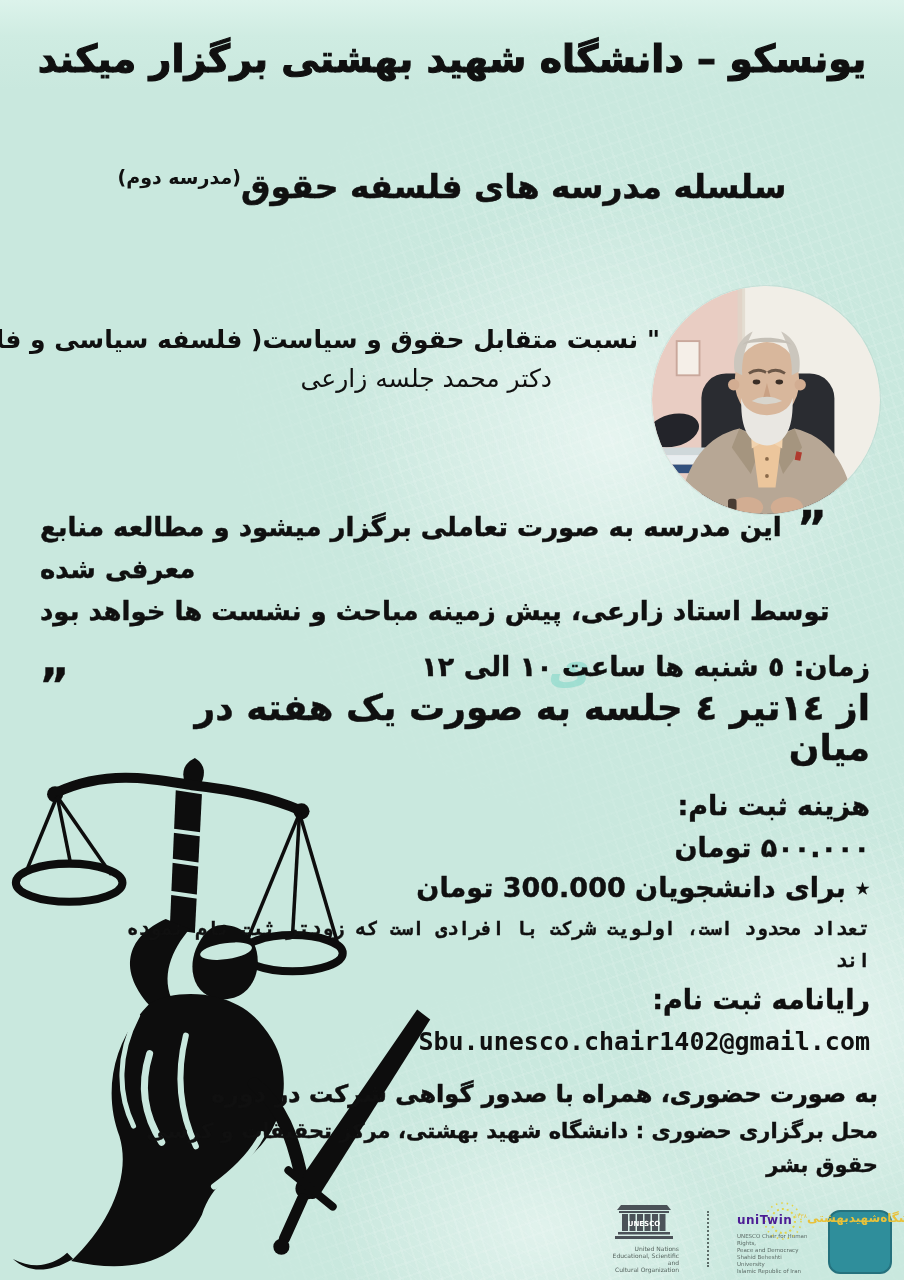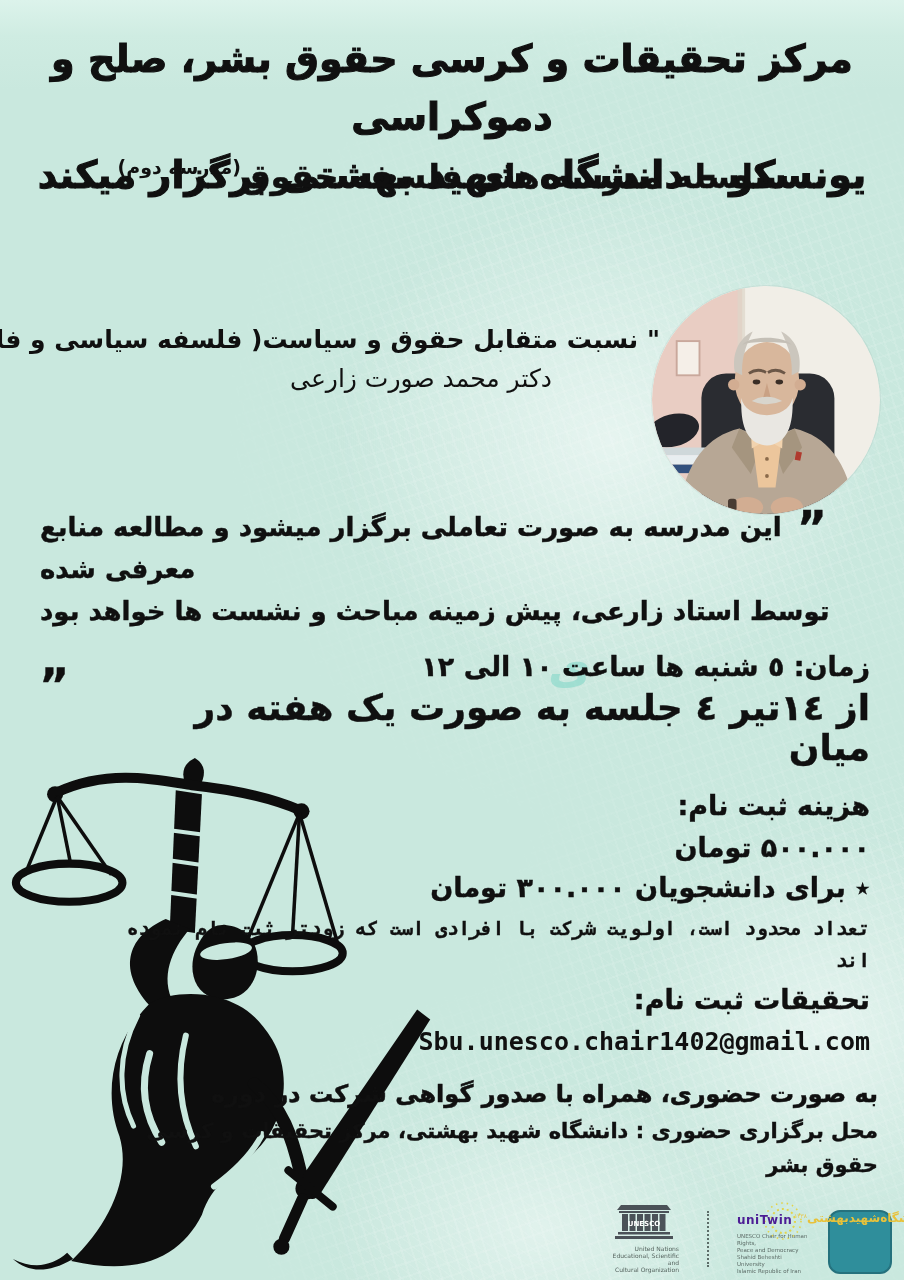--- a/index.html
+++ b/index.html
@@ -25,21 +25,21 @@
     mask-image:radial-gradient(420px 420px at 640px 420px,#000 55%,transparent 100%),
       radial-gradient(320px 320px at 800px 1000px,#000 55%,transparent 100%),
       radial-gradient(300px 220px at 540px 1200px,#000 55%,transparent 100%);
   }
   .watermark-glyph{position:absolute;left:548px;top:640px;font-size:46px;font-weight:bold;color:rgba(124,214,198,.55);z-index:2;}
 
   .layer{position:absolute;z-index:5;}
 
   .poster-title{top:30px;left:0;width:904px;text-align:center;font-weight:bold;
     font-size:38px;line-height:58px;-webkit-text-stroke:1.1px #101010;}
-  .series-line{top:156px;left:0;width:904px;text-align:center;font-weight:bold;font-size:33px;
+  .series-line{top:166px;left:0;width:904px;text-align:center;font-weight:bold;font-size:33px;
     -webkit-text-stroke:.5px #101010;}
   .series-note{font-size:19px;font-weight:bold;vertical-align:14px;-webkit-text-stroke:0;letter-spacing:0;}
 
   .speaker-block{top:320px;right:244px;left:10px;text-align:right;}
   .speaker-topic{font-size:25px;font-weight:bold;line-height:40px;white-space:nowrap;}
   .speaker-name{font-size:25px;line-height:38px;padding-left:0;padding-right:108px;}
   .speaker-affiliation{font-size:21px;line-height:30px;padding-right:108px;}
 
   .avatar-wrap{top:286px;left:652px;width:228px;height:228px;border-radius:50%;overflow:hidden;
     box-shadow:0 0 0 1px rgba(0,0,0,.05);}
@@ -87,30 +87,29 @@
 </head>
 <body>
 
 <div class="bg-blob blob1"></div>
 <div class="bg-blob blob2"></div>
 <div class="bg-blob blob3"></div>
 <div class="bg-texture"></div>
 <div class="watermark-glyph">ی</div>
 
 <div class="layer poster-title">
-  <div>مرکز تحقیقات و کرسی حقوق بشر، صلح و دموکراسی</div>
   <div>یونسکو – دانشگاه شهید بهشتی برگزار میکند</div>
 </div>
 <div class="layer series-line">
   <span>سلسله مدرسه های فلسفه حقوق</span><sup class="series-note">(مدرسه دوم)</sup>
 </div>
 
 <div class="layer speaker-block">
   <div class="speaker-topic">" نسبت متقابل حقوق و سیاست( فلسفه سیاسی و فلسفه حقوق) "</div>
-  <div class="speaker-name">دکتر محمد صورت زارعی</div>
+  <div class="speaker-name">دکتر محمد جلسه زارعی</div>
 </div>
 
 <div class="layer avatar-wrap">
   <svg viewBox="0 0 240 240">
     <defs>
         <clipPath id="cp">
           <circle cx="120" cy="120" r="120"></circle>
         </clipPath>
       </defs>
     <g clip-path="url(#cp)">
@@ -162,23 +161,23 @@
     <span>توسط استاد زارعی، پیش زمینه مباحث و نشست ها خواهد بود</span>
     <span class="qmark close">„</span>
   </div>
 </div>
 
 <div class="layer info-block">
   <div class="info-line time1">زمان: ٥ شنبه ها ساعت ۱۰ الی ۱۲</div>
   <div class="info-line time2">از ١٤تیر ٤ جلسه به صورت یک هفته در میان</div>
   <div class="info-line fees-label">هزینه ثبت نام:</div>
   <div class="info-line fee1">۵۰۰.۰۰۰ تومان</div>
-  <div class="info-line fee2">٭ برای دانشجویان ۳۰۰.۰۰۰ تومان</div>
+  <div class="info-line fee2">٭ برای دانشجویان 300.000 تومان</div>
   <div class="info-line reg-note">تعداد محدود است، اولویت شرکت با افرادی است که زودتر ثبت نام نموده اند</div>
-  <div class="info-line email-label">تحقیقات ثبت نام:</div>
+  <div class="info-line email-label">رایانامه ثبت نام:</div>
   <div class="info-line email">Sbu.unesco.chair1402@gmail.com</div>
 </div>
 
 <div class="layer venue-block">
   <div class="venue1">به صورت حضوری، همراه با صدور گواهی شرکت در دوره</div>
   <div class="venue2">محل برگزاری حضوری : دانشگاه شهید بهشتی، مرکز تحقیقات و کرسی حقوق بشر</div>
 </div>
 
 <svg class="layer justice-art" viewBox="0 0 430 525">
   <g fill="#0d0d0d" stroke="none">

